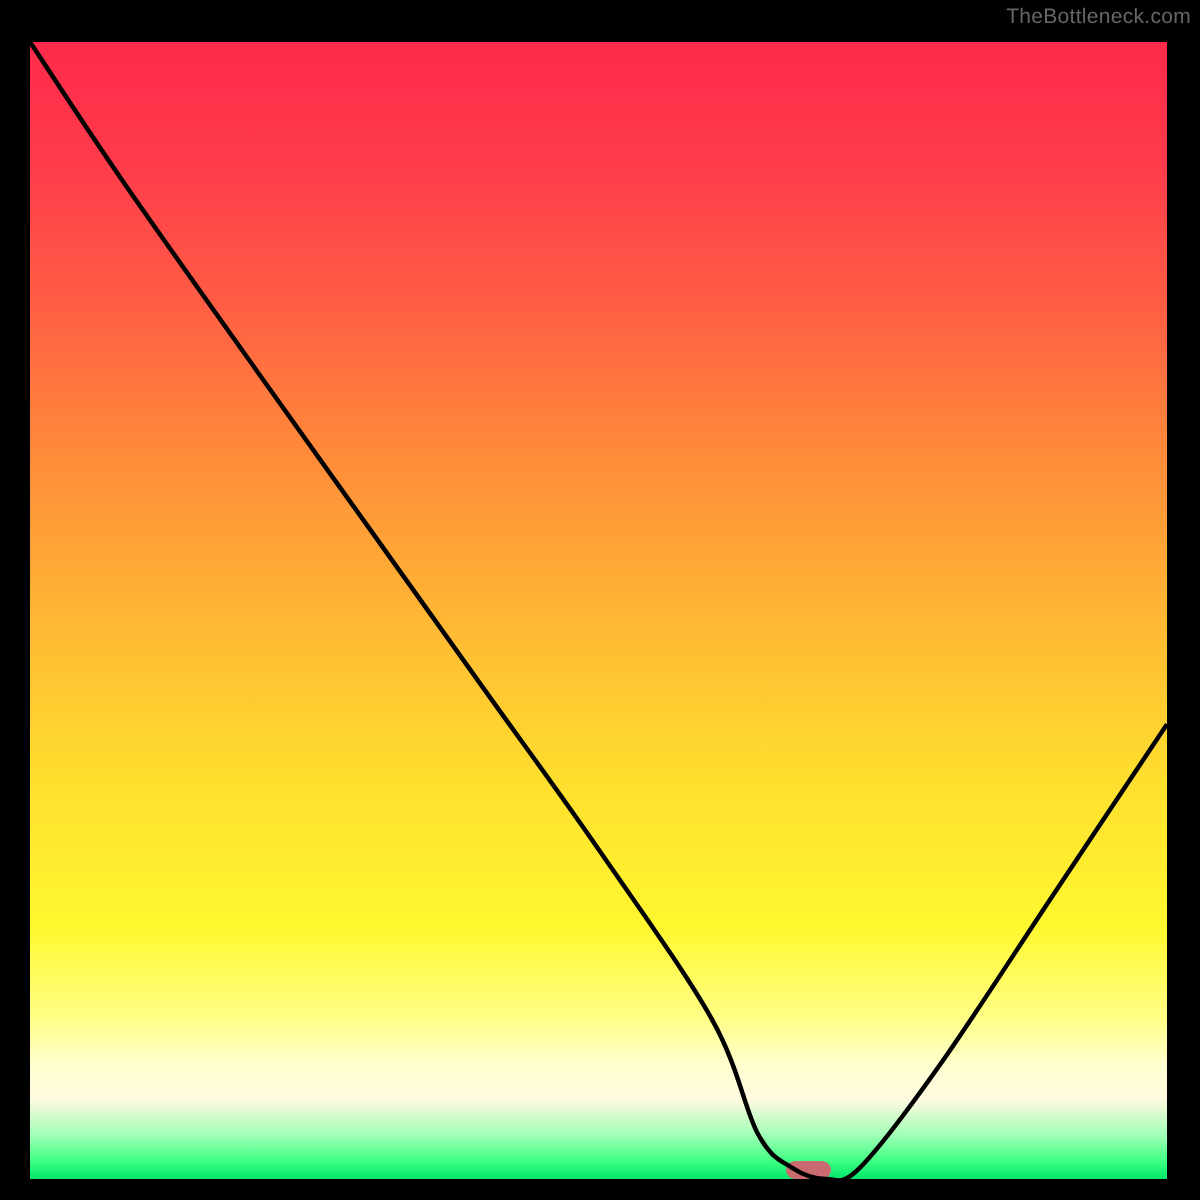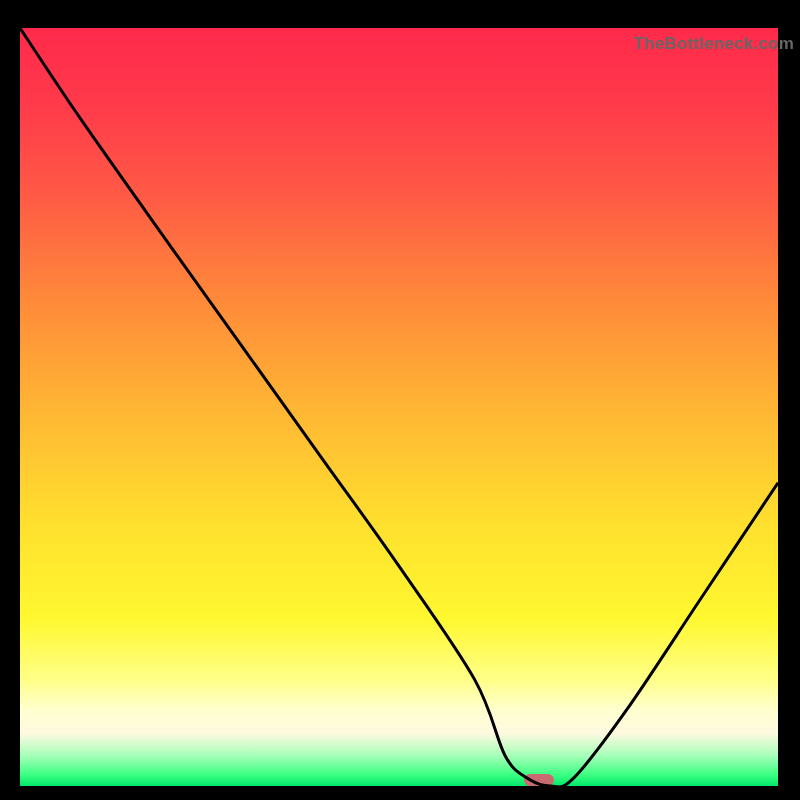--- a/index.html
+++ b/index.html
@@ -15,26 +15,25 @@
     position: relative;
     width: 800px;
     height: 800px;
     background: #000;
   }
   .watermark {
     position: absolute;
     top: 2px;
     right: 6px;
     color: #666;
-    font-size: 17px;
-    font-weight: 700;
+    font-size: 14px;
+    font-weight: 400;
     letter-spacing: 0.2px;
     z-index: 5;
     user-select: none;
-    margin-top: 32px;
   }
   .plot-frame {
     position: absolute;
     left: 20px;
     top: 28px;
     width: 758px;
     height: 758px;
     background: #000;
   }
   .plot-area {

